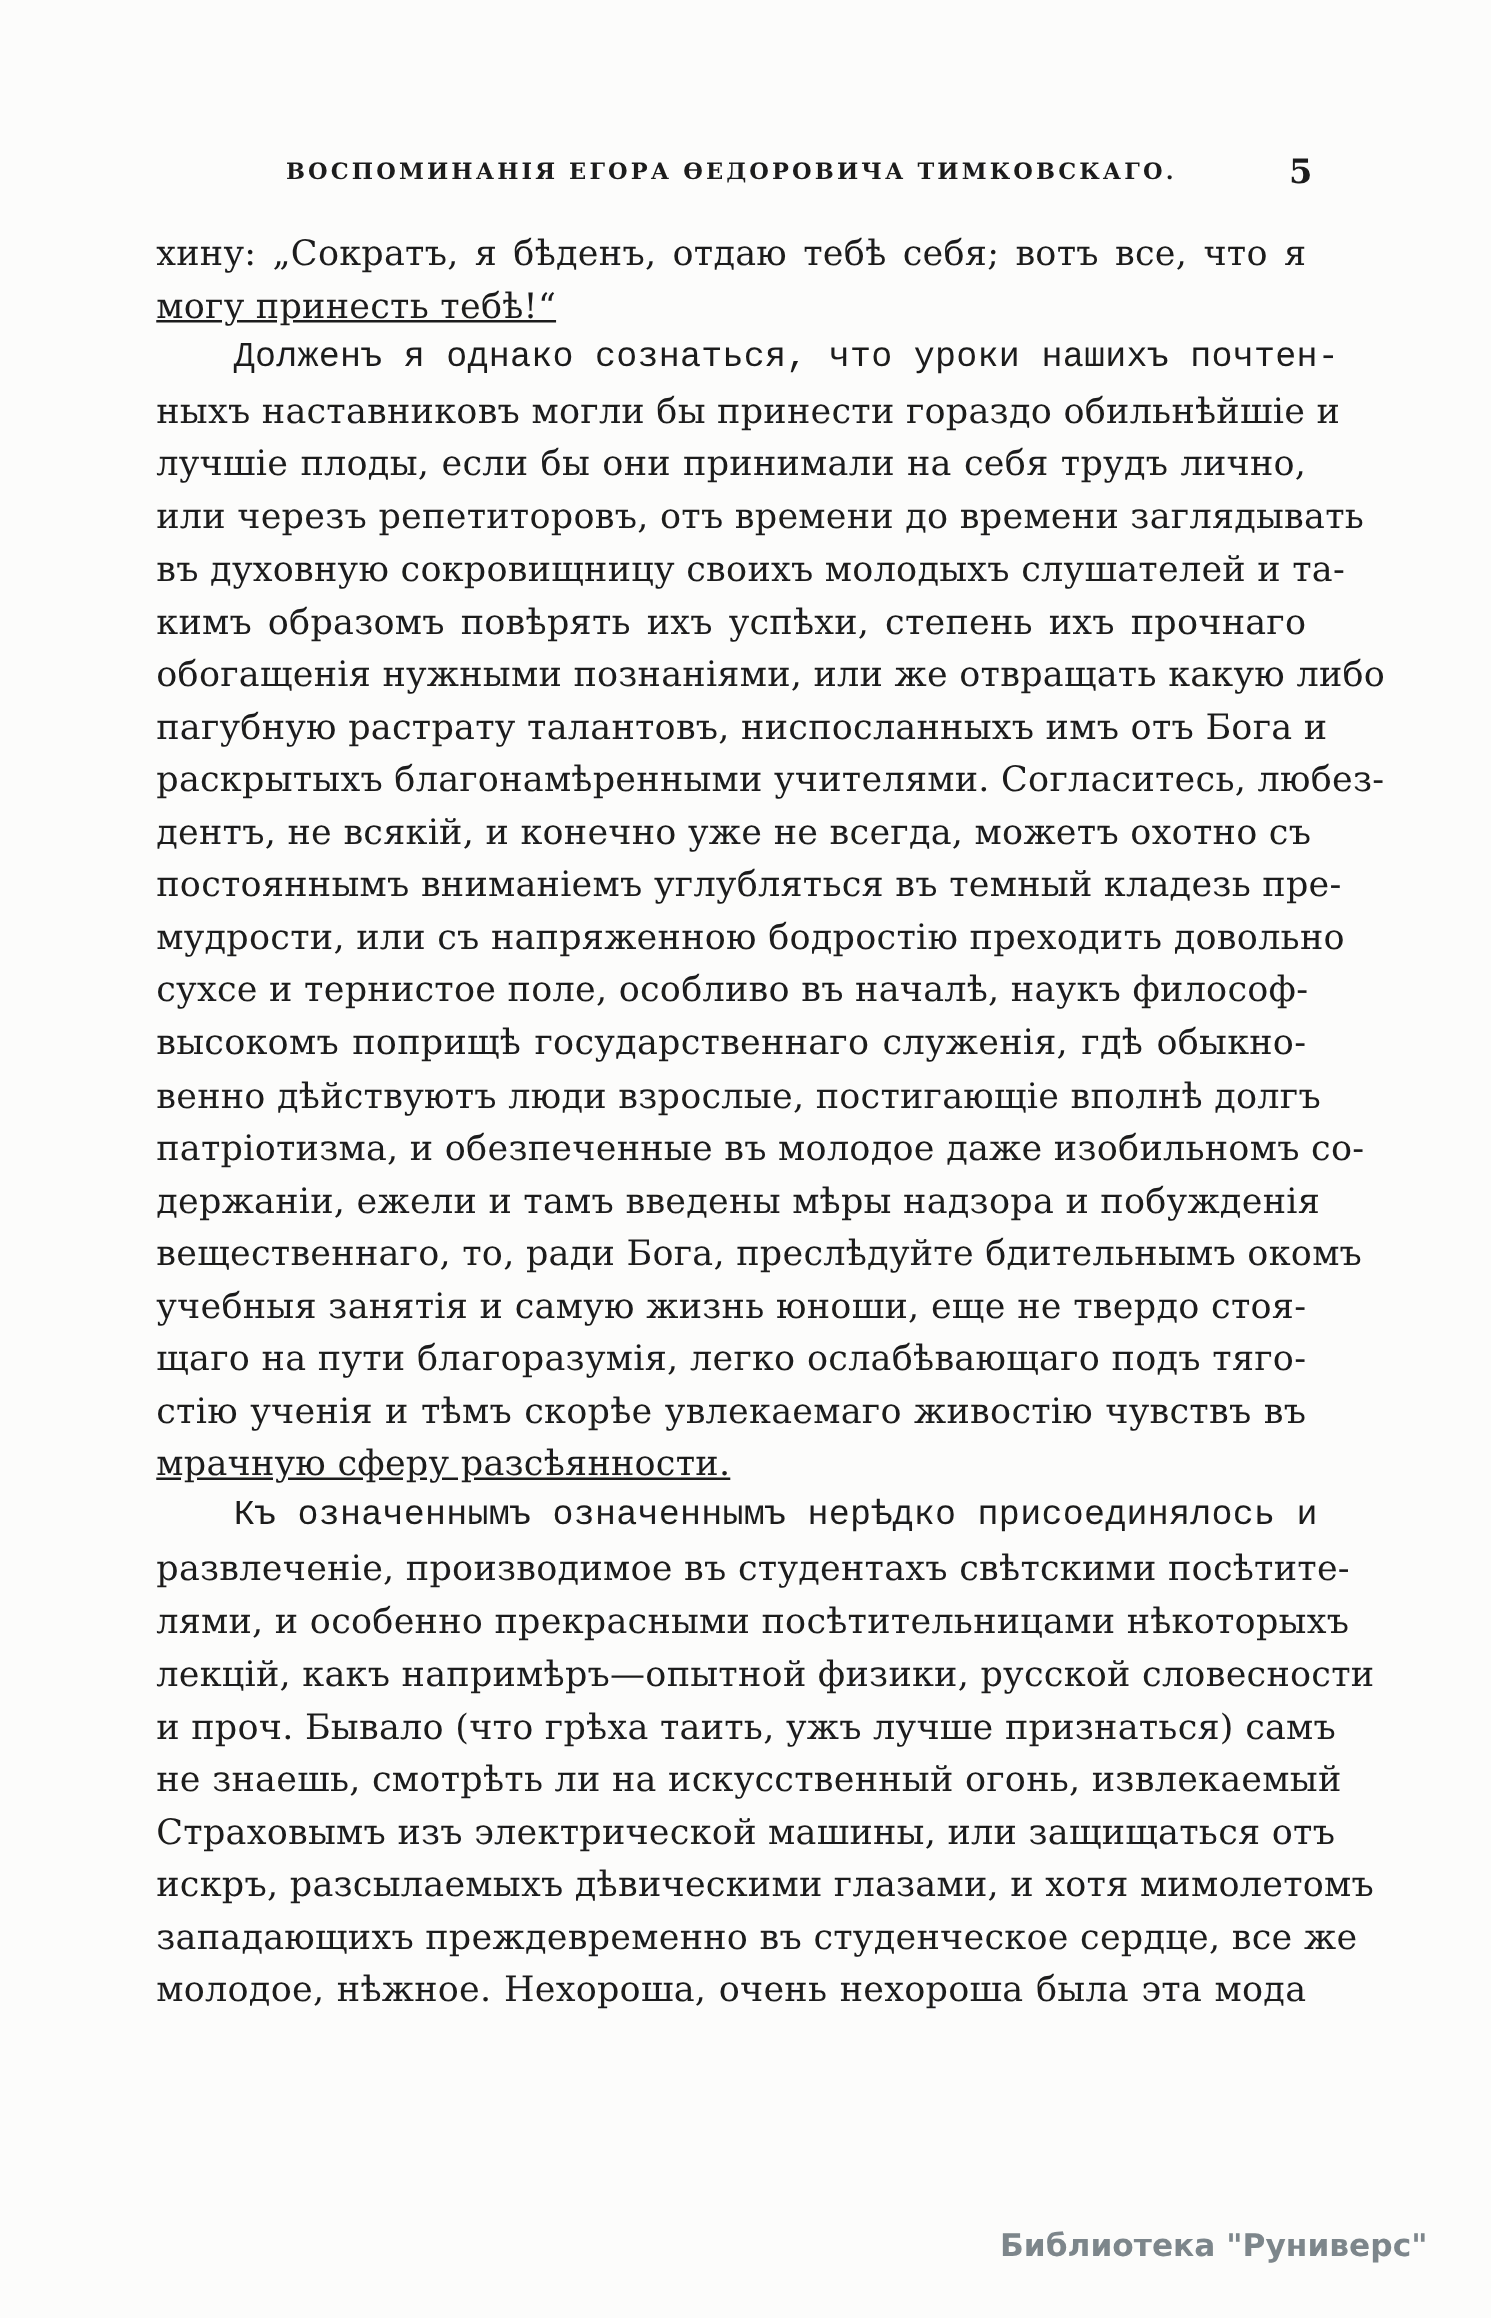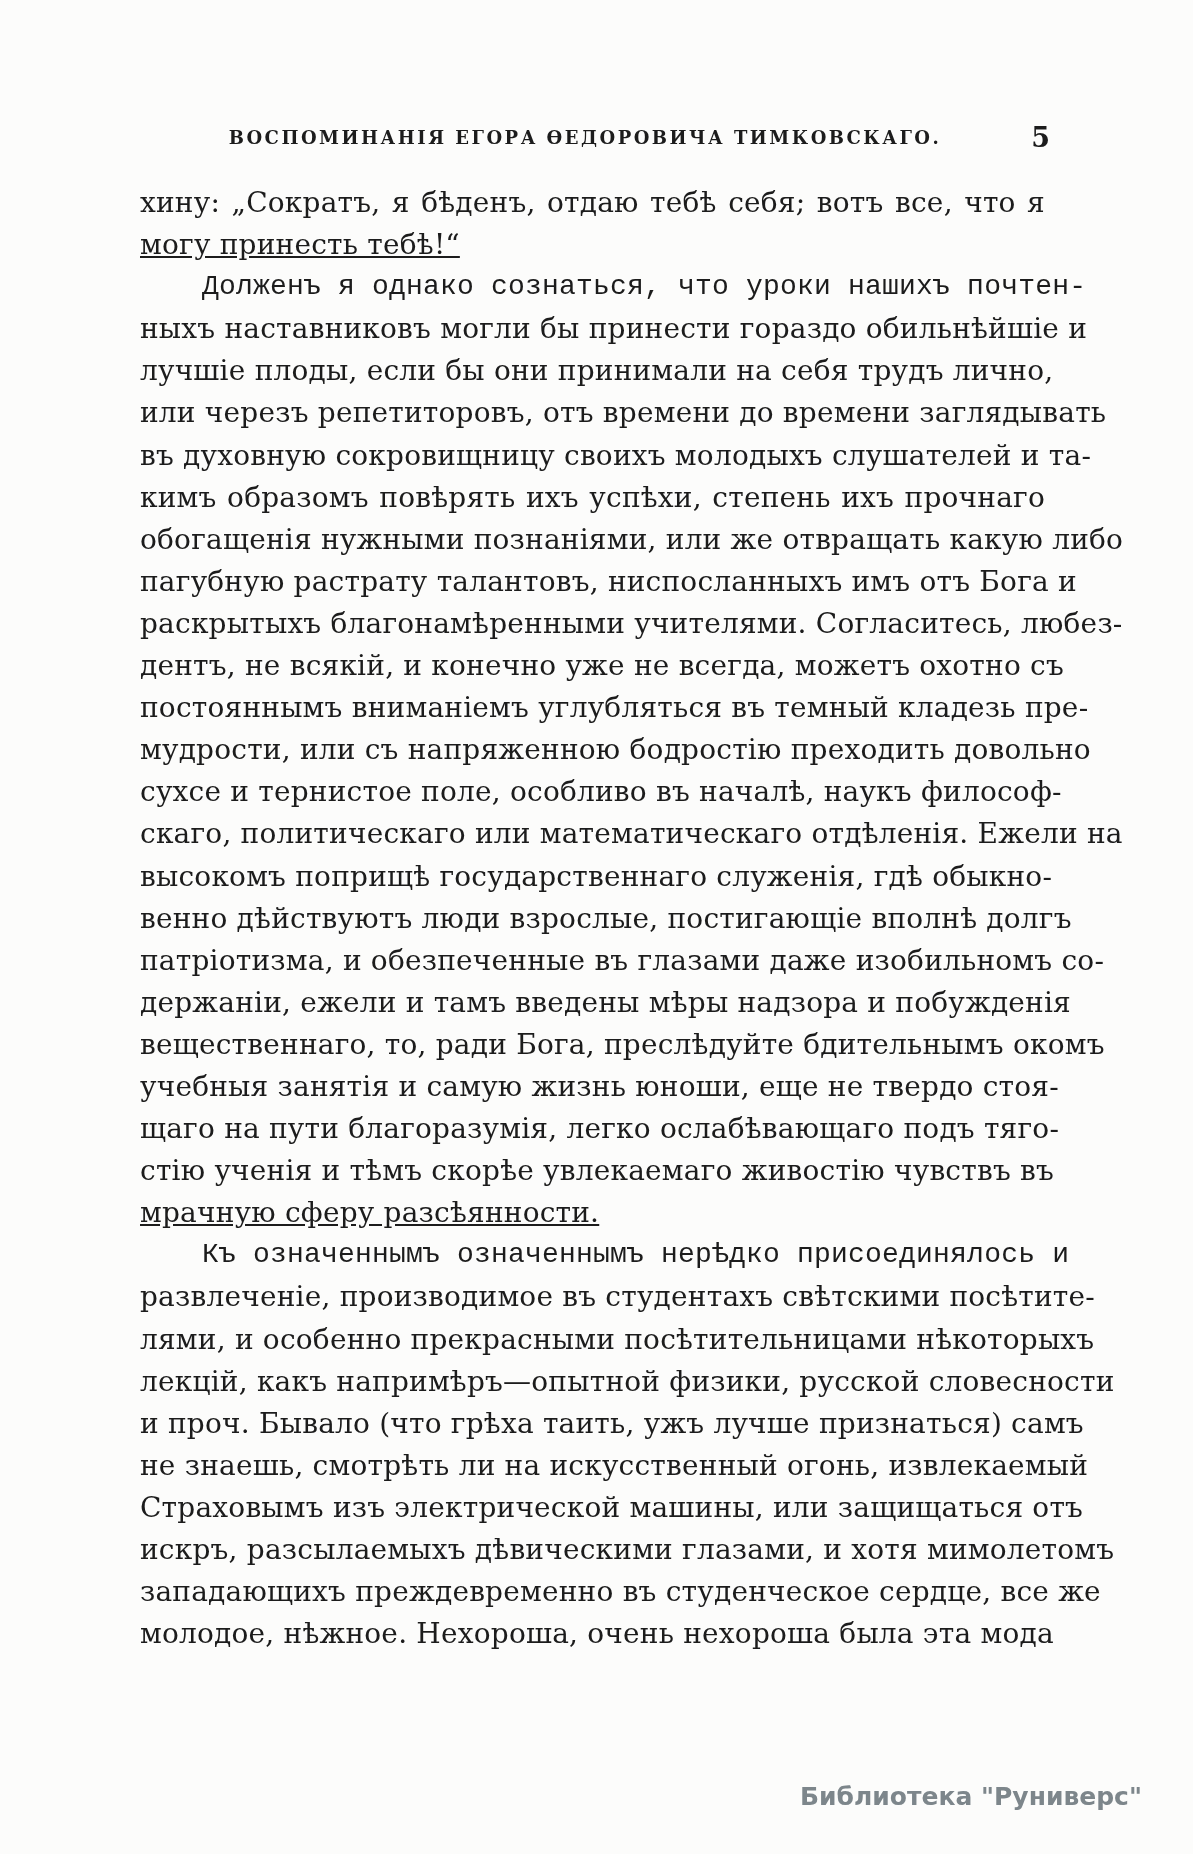--- a/index.html
+++ b/index.html
@@ -46,21 +46,20 @@
     width: 920px;
   }
   .text-line {
     height: 42.1px;
     line-height: 42.1px;
     font-size: 28px;
     text-align: justify;
     text-align-last: justify;
     white-space: nowrap;
     letter-spacing: 0.2px;
-    margin-left: 15px;
   }
   .text-line.indent {
     padding-left: 62px;
     width: 858px;
     font-family: Liberation Mono, monospace;
   }
   .text-line.para-end {
     text-align: left;
     text-align-last: left;
     text-decoration: underline;
@@ -96,24 +95,23 @@
       <div class="text-line">или черезъ репетиторовъ, отъ времени до времени заглядывать</div>
       <div class="text-line">въ духовную сокровищницу своихъ молодыхъ слушателей и та-</div>
       <div class="text-line">кимъ образомъ повѣрять ихъ успѣхи, степень ихъ прочнаго</div>
       <div class="text-line">обогащенія нужными познаніями, или же отвращать какую либо</div>
       <div class="text-line">пагубную растрату талантовъ, ниспосланныхъ имъ отъ Бога и</div>
       <div class="text-line">раскрытыхъ благонамѣренными учителями. Согласитесь, любез-</div>
       <div class="text-line">дентъ, не всякій, и конечно уже не всегда, можетъ охотно съ</div>
       <div class="text-line">постояннымъ вниманіемъ углубляться въ темный кладезь пре-</div>
       <div class="text-line">мудрости, или съ напряженною бодростію преходить довольно</div>
       <div class="text-line">сухсе и тернистое поле, особливо въ началѣ, наукъ философ-</div>
-      <div class="text-line">скаго, политическаго или математическаго отдѣленія. Ежели на</div>
       <div class="text-line">высокомъ поприщѣ государственнаго служенія, гдѣ обыкно-</div>
       <div class="text-line">венно дѣйствуютъ люди взрослые, постигающіе вполнѣ долгъ</div>
-      <div class="text-line">патріотизма, и обезпеченные въ глазами даже изобильномъ со-</div>
+      <div class="text-line">патріотизма, и обезпеченные въ молодое даже изобильномъ со-</div>
       <div class="text-line">держаніи, ежели и тамъ введены мѣры надзора и побужденія</div>
       <div class="text-line">вещественнаго, то, ради Бога, преслѣдуйте бдительнымъ окомъ</div>
       <div class="text-line">учебныя занятія и самую жизнь юноши, еще не твердо стоя-</div>
       <div class="text-line">щаго на пути благоразумія, легко ослабѣвающаго подъ тяго-</div>
       <div class="text-line">стію ученія и тѣмъ скорѣе увлекаемаго живостію чувствъ въ</div>
       <div class="text-line para-end">мрачную сферу разсѣянности.</div>
       <div class="text-line indent">Къ означеннымъ означеннымъ нерѣдко присоединялось и</div>
       <div class="text-line">развлеченіе, производимое въ студентахъ свѣтскими посѣтите-</div>
       <div class="text-line">лями, и особенно прекрасными посѣтительницами нѣкоторыхъ</div>
       <div class="text-line">лекцій, какъ напримѣръ—опытной физики, русской словесности</div>

